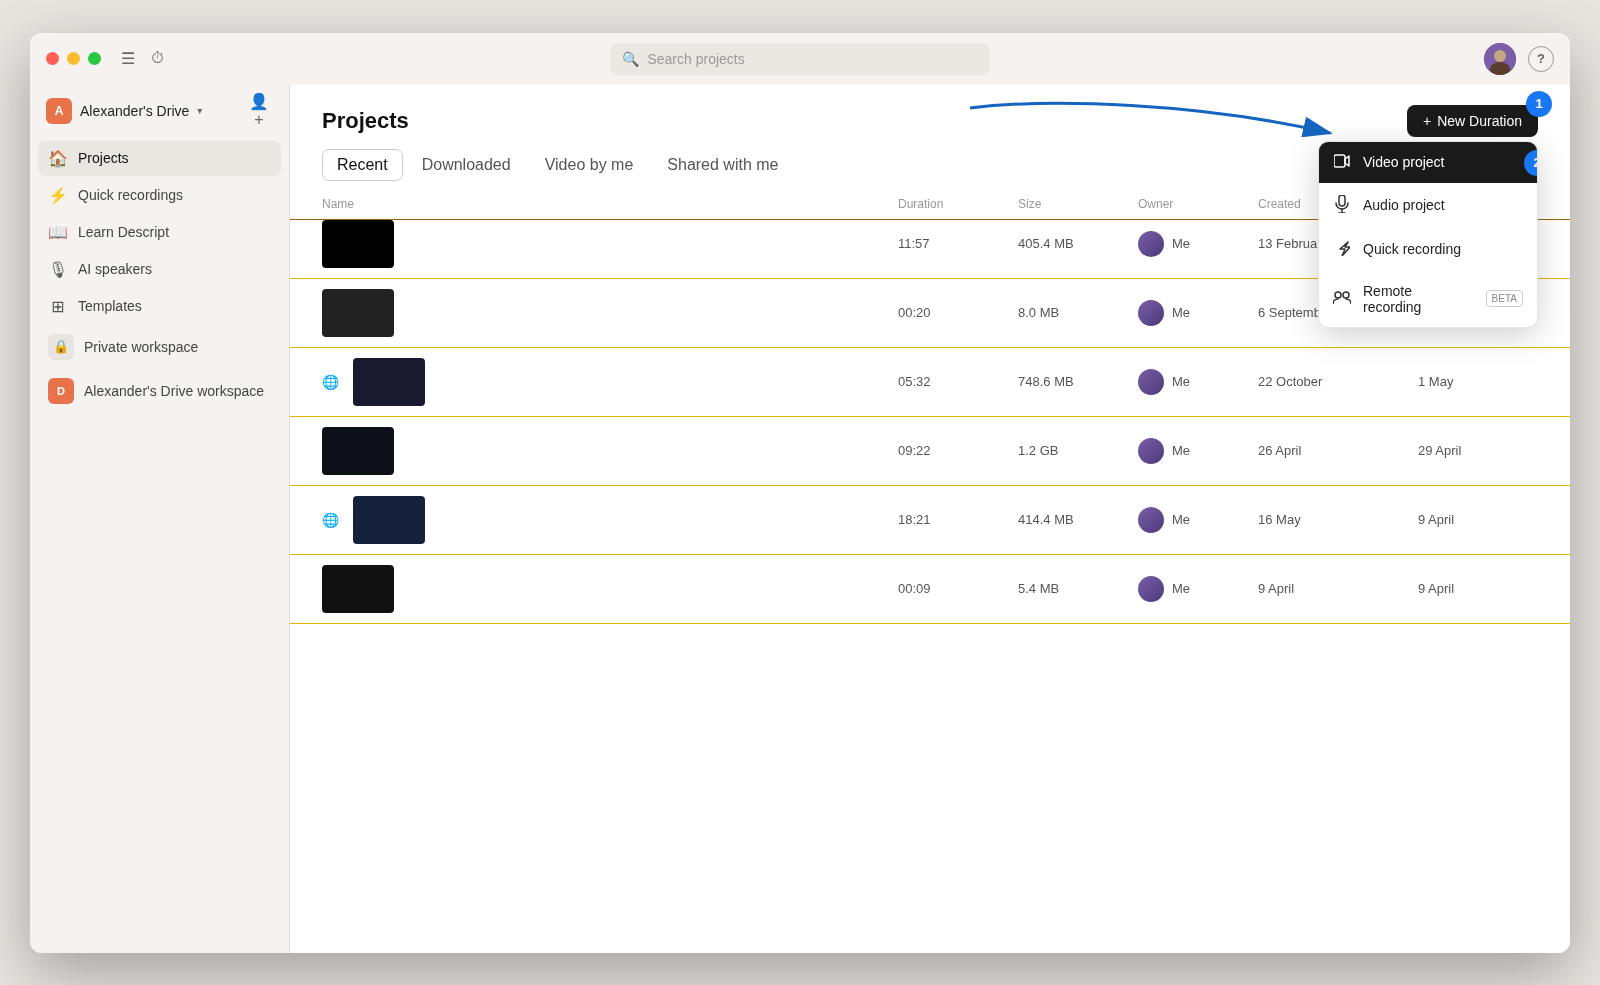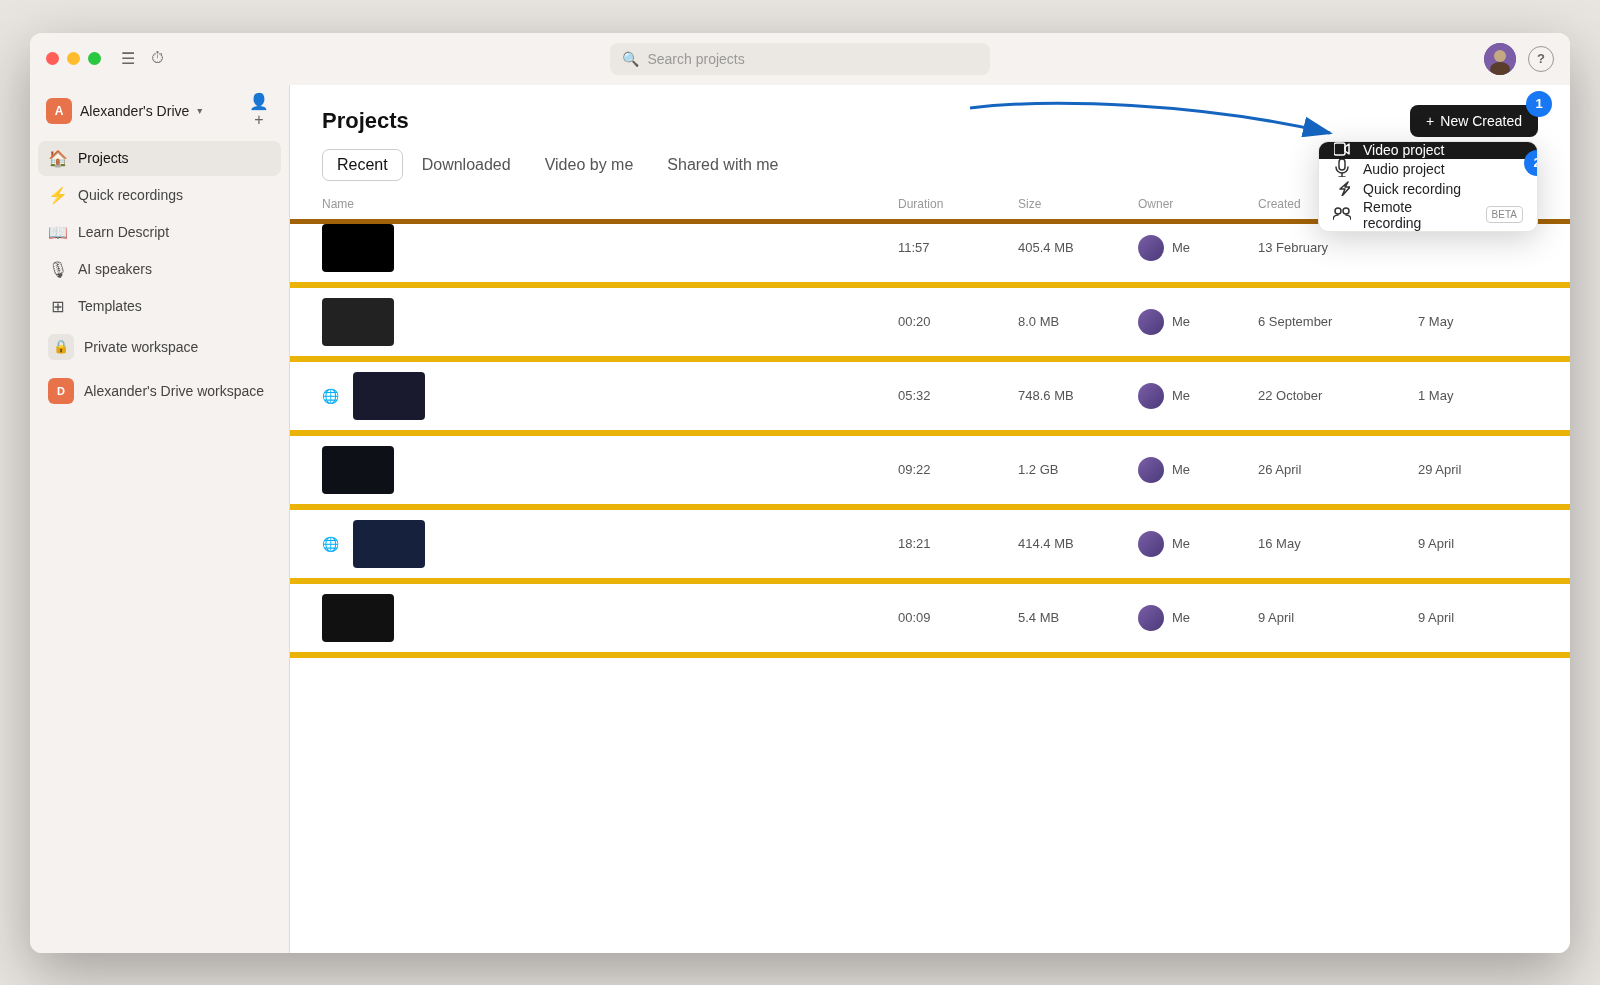--- a/index.html
+++ b/index.html
@@ -273,40 +273,40 @@
       background: white;
       color: #111;
       font-weight: 500;
     }
 
     .table-header {
       display: grid;
       grid-template-columns: 1fr 120px 120px 120px 160px 120px;
       padding: 8px 32px;
       margin-top: 8px;
-      border-bottom: 5px solid #a16207;
+      border-bottom: 1px solid #a16207;
     }
     .table-header-cell {
       font-size: 12px;
       color: #999;
       font-weight: 500;
     }
 
     .table-body {
       flex: 1;
       overflow-y: auto;
       position: relative;
     }
 
     .table-row {
       display: grid;
       grid-template-columns: 1fr 120px 120px 120px 160px 120px;
       padding: 10px 32px;
       align-items: center;
-      border-bottom: 6px solid #eab308;
+      border-bottom: 1px solid #eab308;
       cursor: pointer;
     }
     .table-row:first-child { padding-top: 0; }
 
     .row-name-cell {
       display: flex;
       align-items: center;
       gap: 10px;
     }
     .video-thumbnail {
@@ -364,21 +364,21 @@
       box-shadow: 0 8px 32px rgba(0,0,0,0.18);
       border: 1px solid #e8e4e0;
       z-index: 200;
       overflow: hidden;
     }
 
     .dropdown-item {
       display: flex;
       align-items: center;
       gap: 12px;
-      padding: 0 14px;
+      padding: 12px 14px;
       cursor: pointer;
       font-size: 14px;
       color: #222;
     }
     .dropdown-item.highlighted {
       background: #1a1a1a;
       color: white;
     }
     .dropdown-item-icon {
       font-size: 15px;
@@ -495,21 +495,21 @@
     <div class="main-header">
       <h1 class="page-title">Projects</h1>
 
       <div style="position:relative;">
 
         <div class="badge-circle" style="top:-14px; right:-14px; z-index:210;">
           <span>1</span>
         </div>
         <button class="new-project-btn">
           <span>+</span>
-          <span>New Created</span>
+          <span>New Duration</span>
         </button>
 
         <div class="dropdown-menu">
 
           <div style="position:relative;">
             <div class="badge-circle" style="top:8px; right:-13px;">
               <span>2</span>
             </div>
             <div class="dropdown-item highlighted">
               <span class="dropdown-item-icon">

